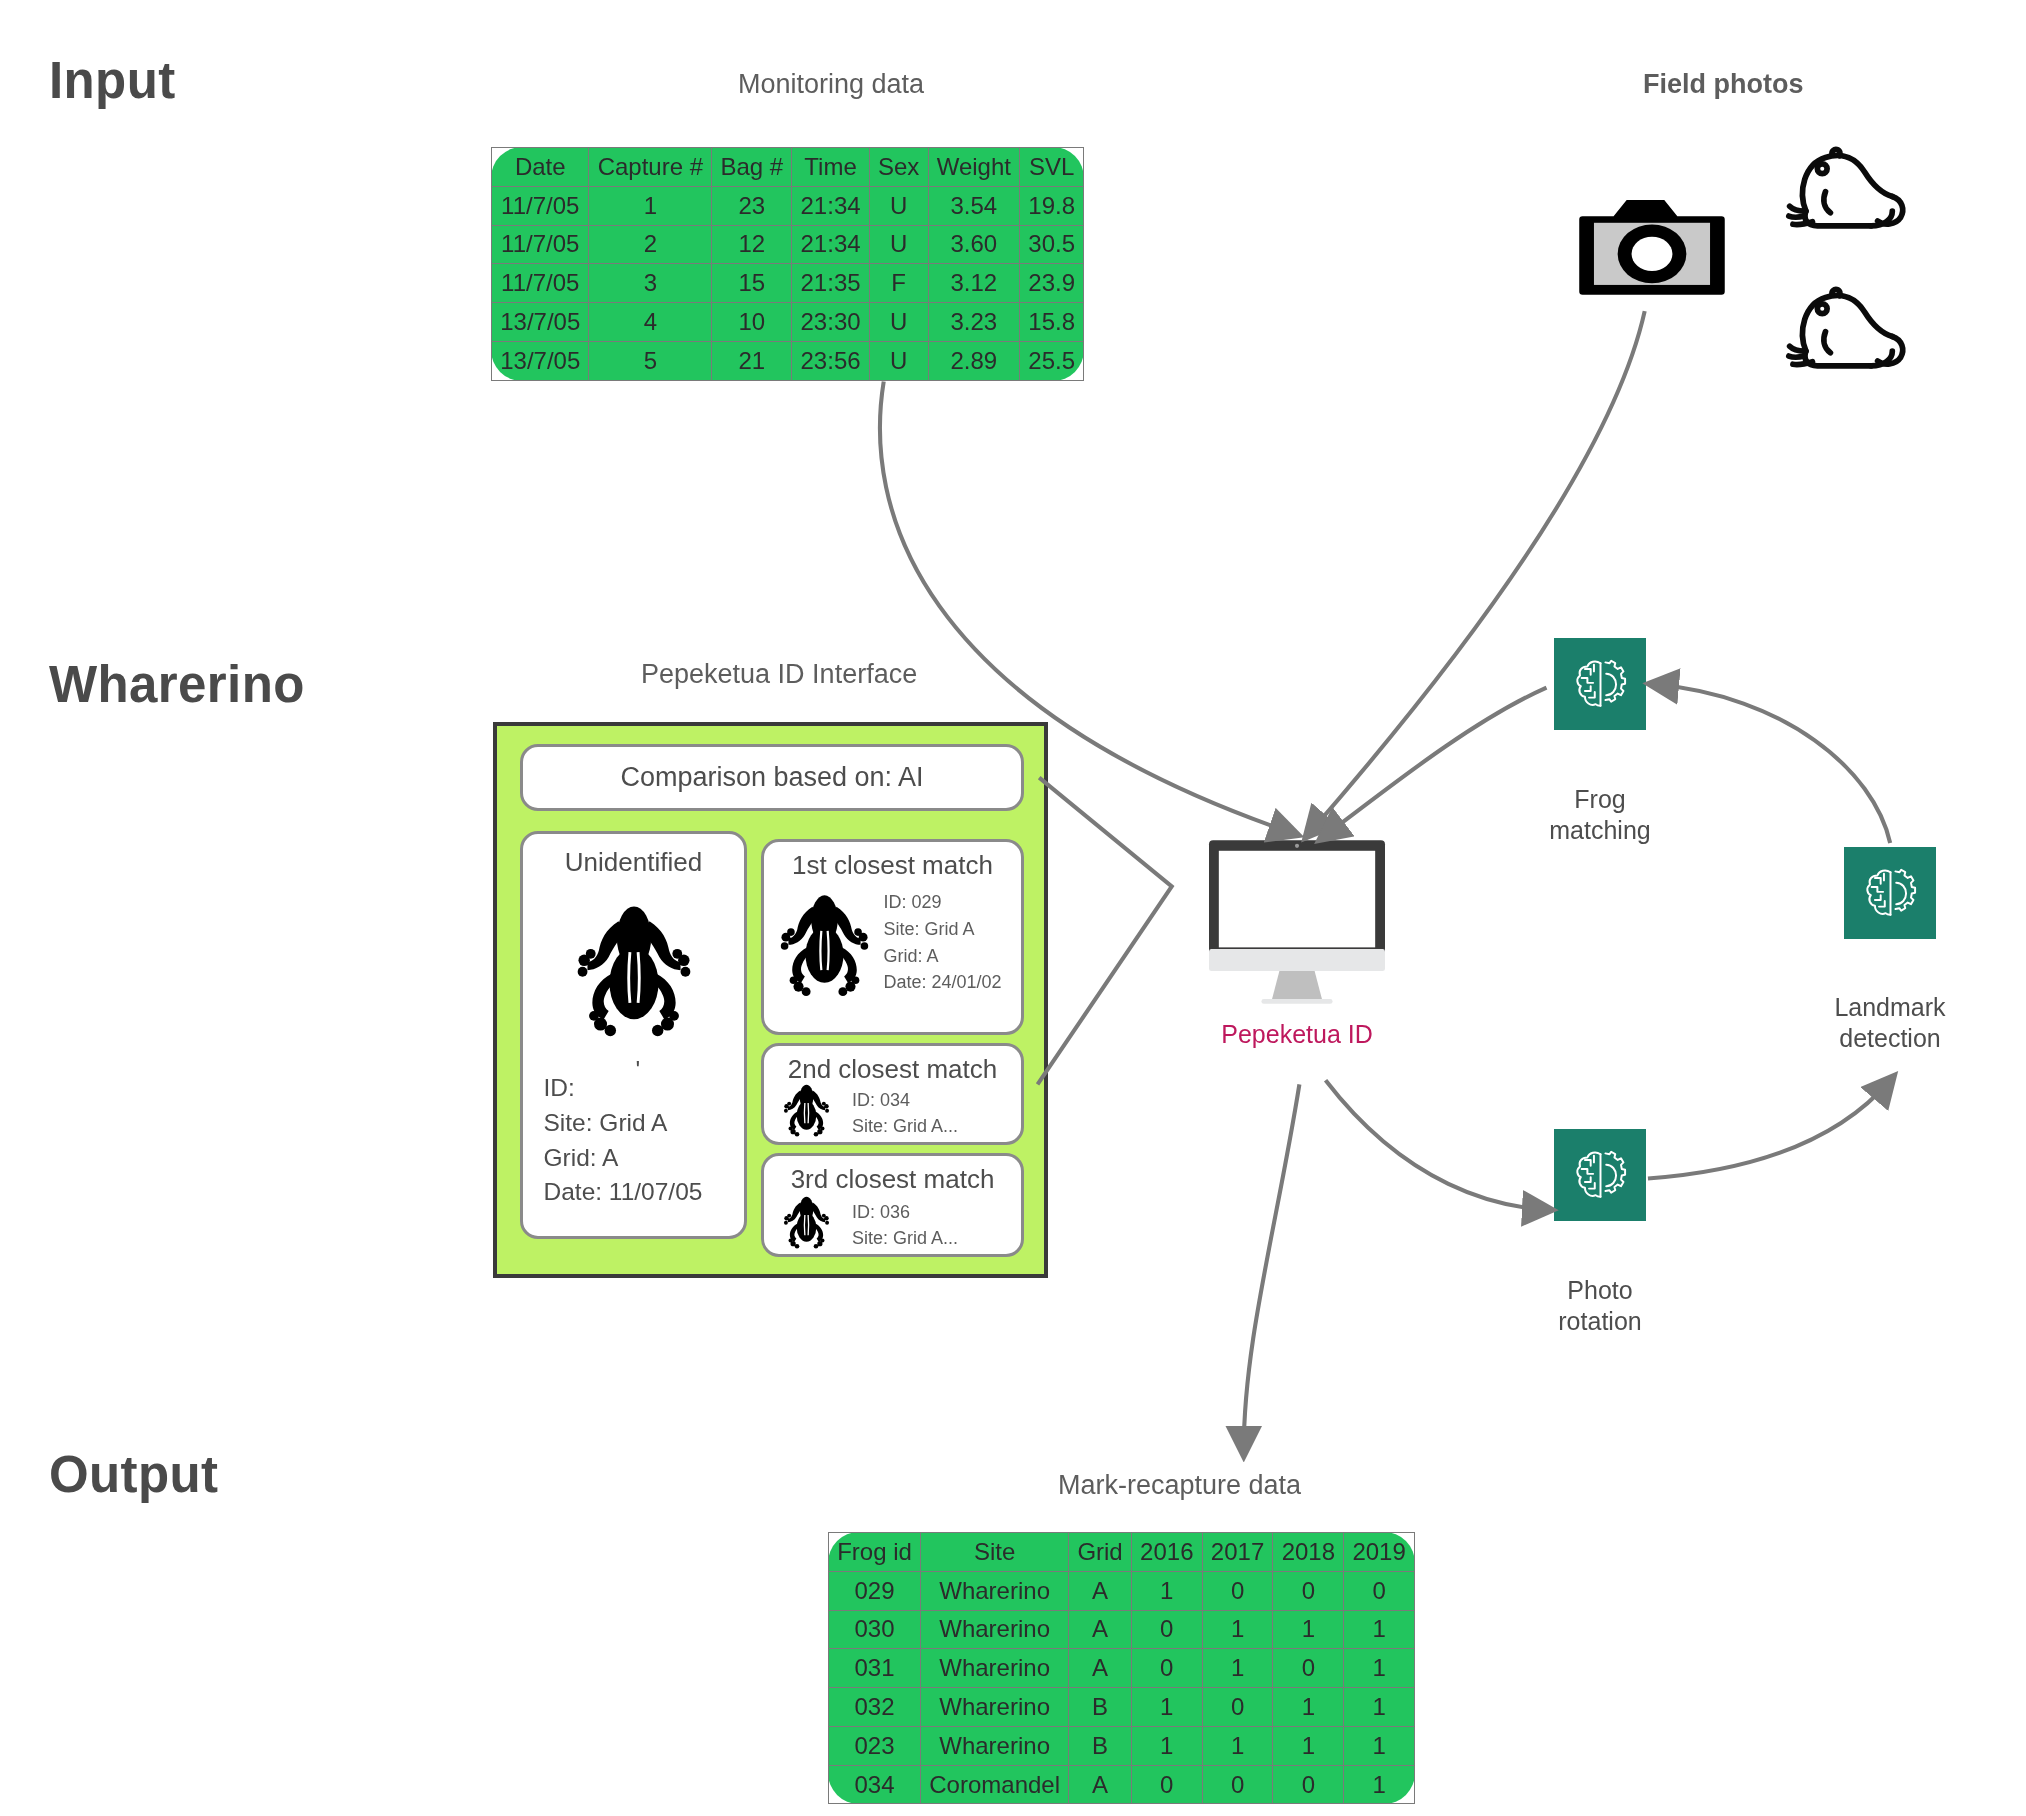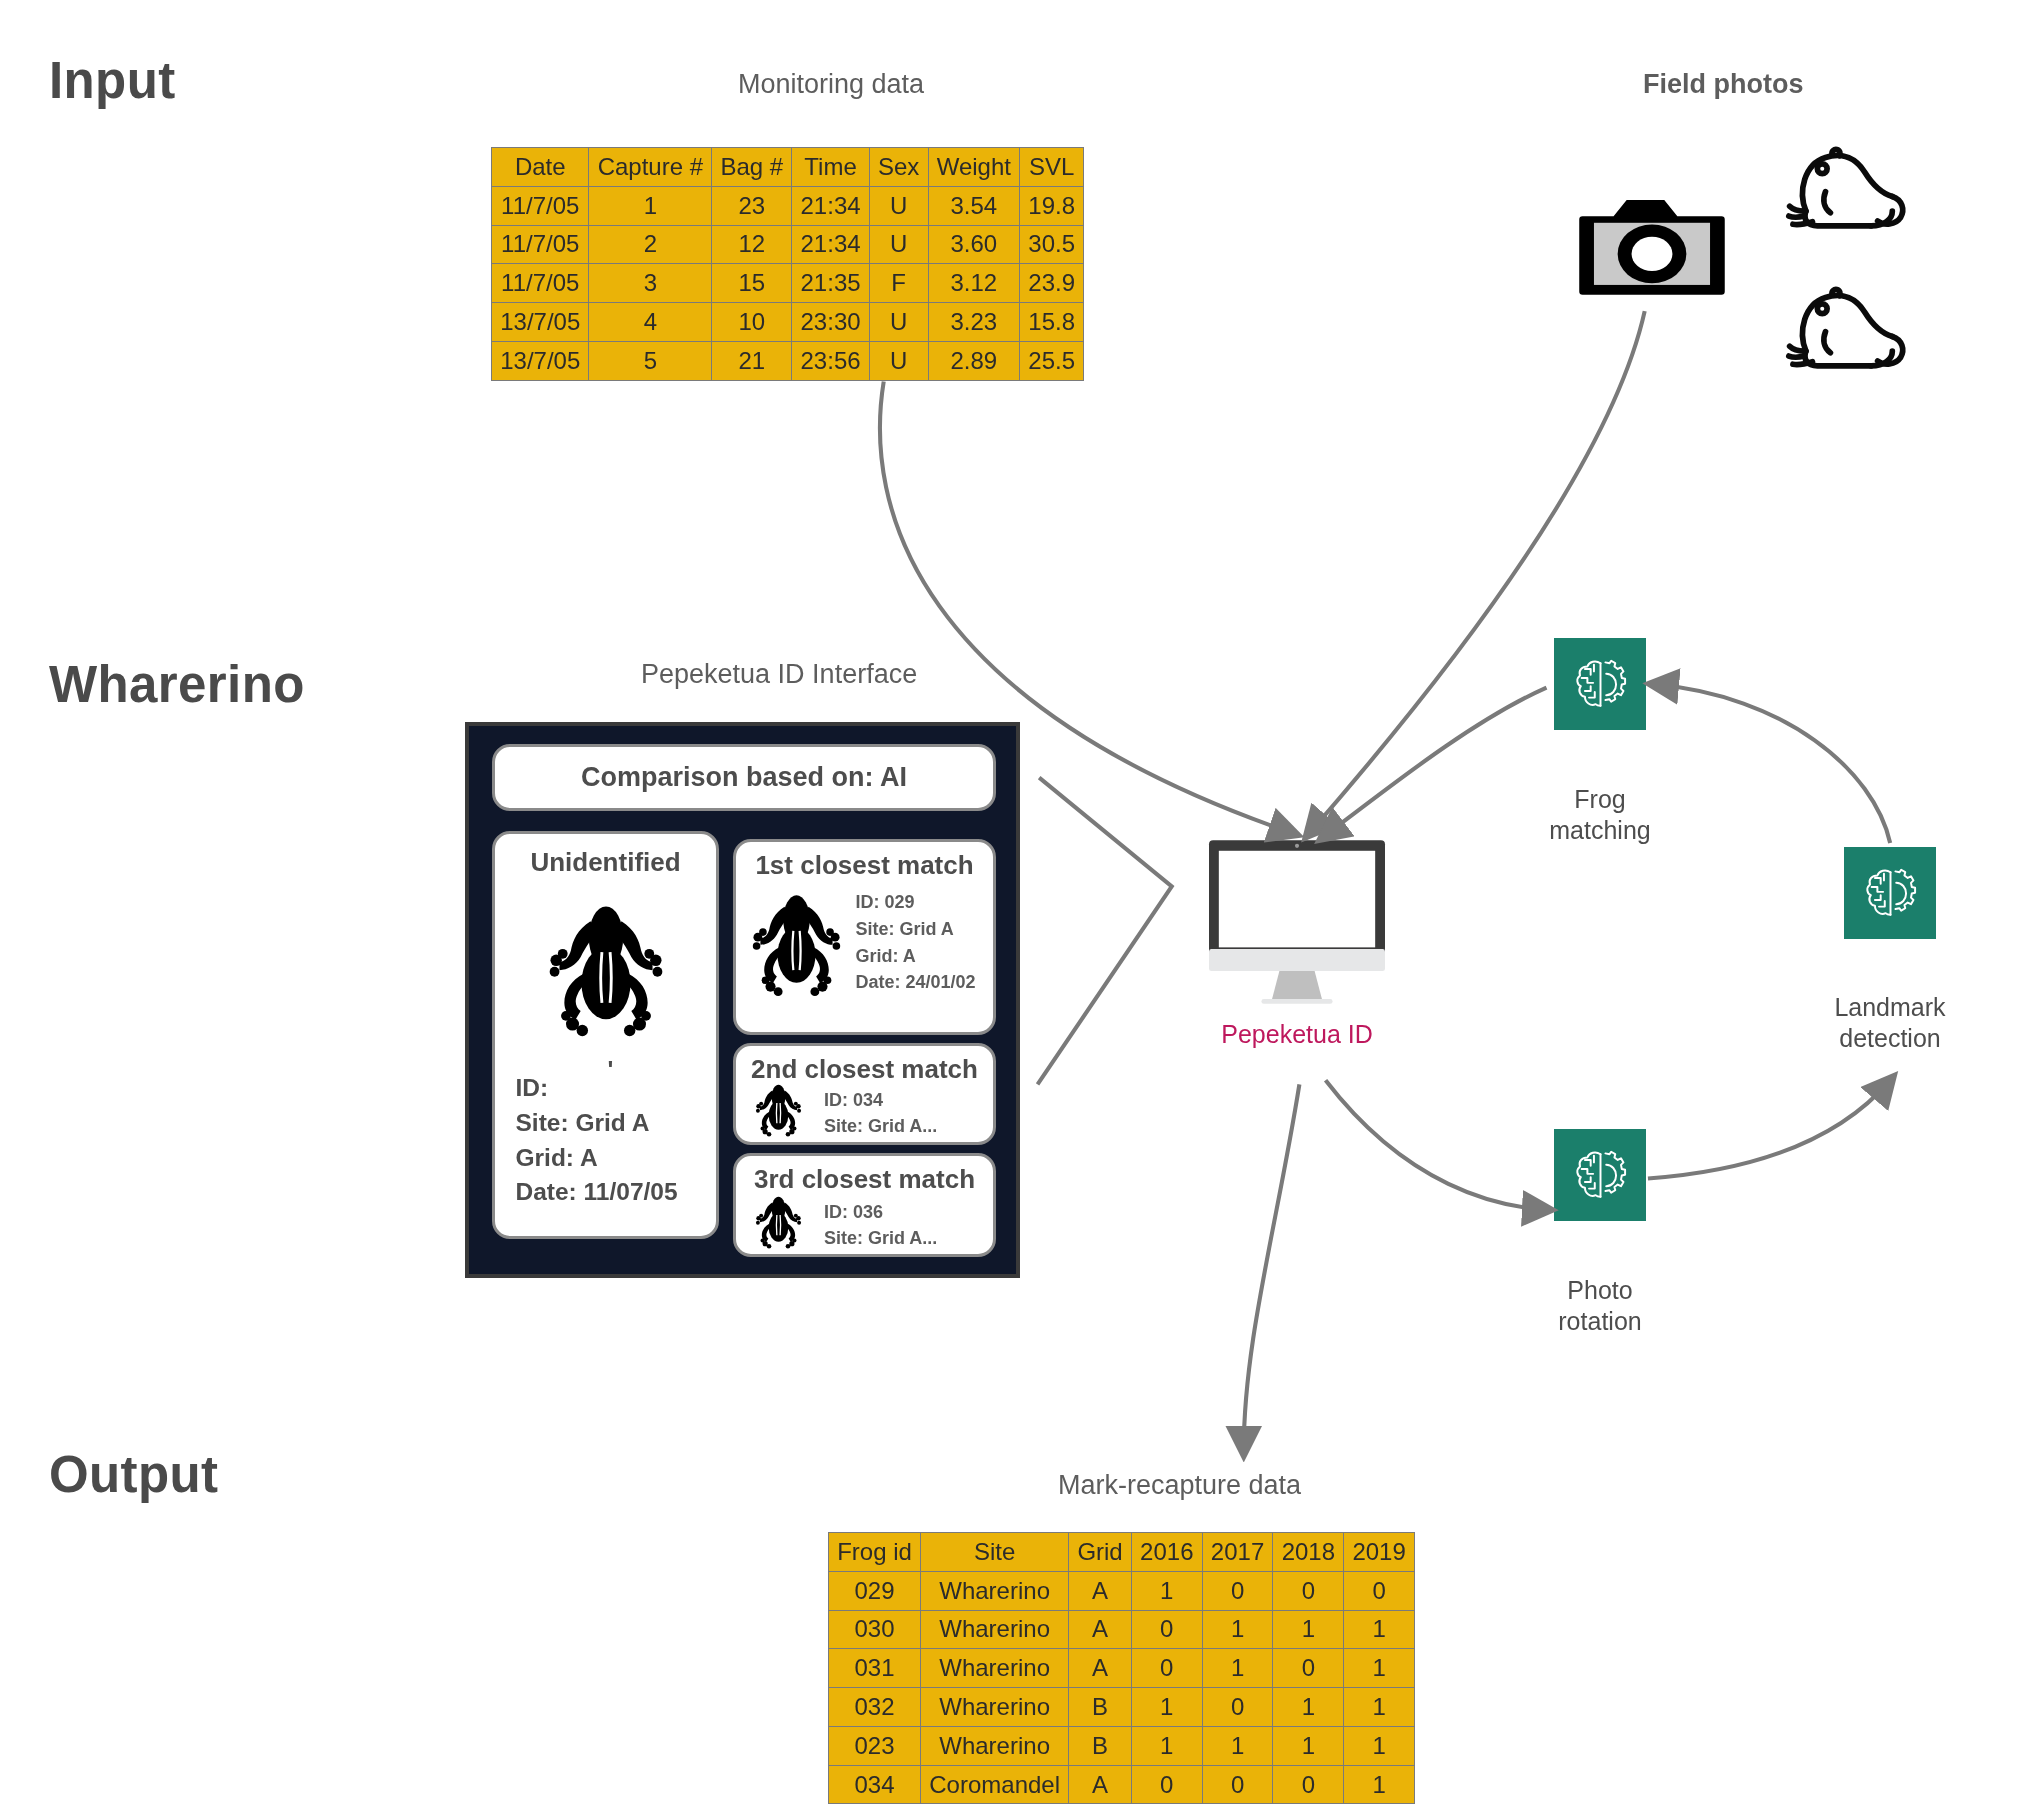--- a/index.html
+++ b/index.html
@@ -23,41 +23,41 @@
     position: absolute;
     font-size: 27px;
     color: #5d5d5d;
     white-space: nowrap;
   }
 
   
   table.grid-table {
     position: absolute;
     border-collapse: collapse;
-    background: #eab308;
+    background: #22c55e;
+    border-radius: 31px;
   }
   table.grid-table th, table.grid-table td {
     border: 1.6px solid #7a7a7a;
     text-align: center;
     color: #2b2b2b;
     font-weight: 400;
     font-size: 24px;
     padding: 4.9px 8.2px;
     white-space: nowrap;
   }
   table.grid-table th { font-size: 24px; }
 
   
   #iface-panel {
     position: absolute;
-    left: 465px; top: 722px;
+    left: 493px; top: 722px;
     width: 555px; height: 556px;
     border: 4.1px solid #3a3a3a;
-    background: #0f172a;
-    font-weight: bold;
+    background: #bef264;
   }
   .round-box {
     position: absolute;
     border: 3.3px solid #8a8a8a;
     border-radius: 18px;
     background: #fff;
   }
   #comparison-box {
     left: 23px; top: 18px; width: 504px; height: 67px;
     display: flex; align-items: center; justify-content: center;

